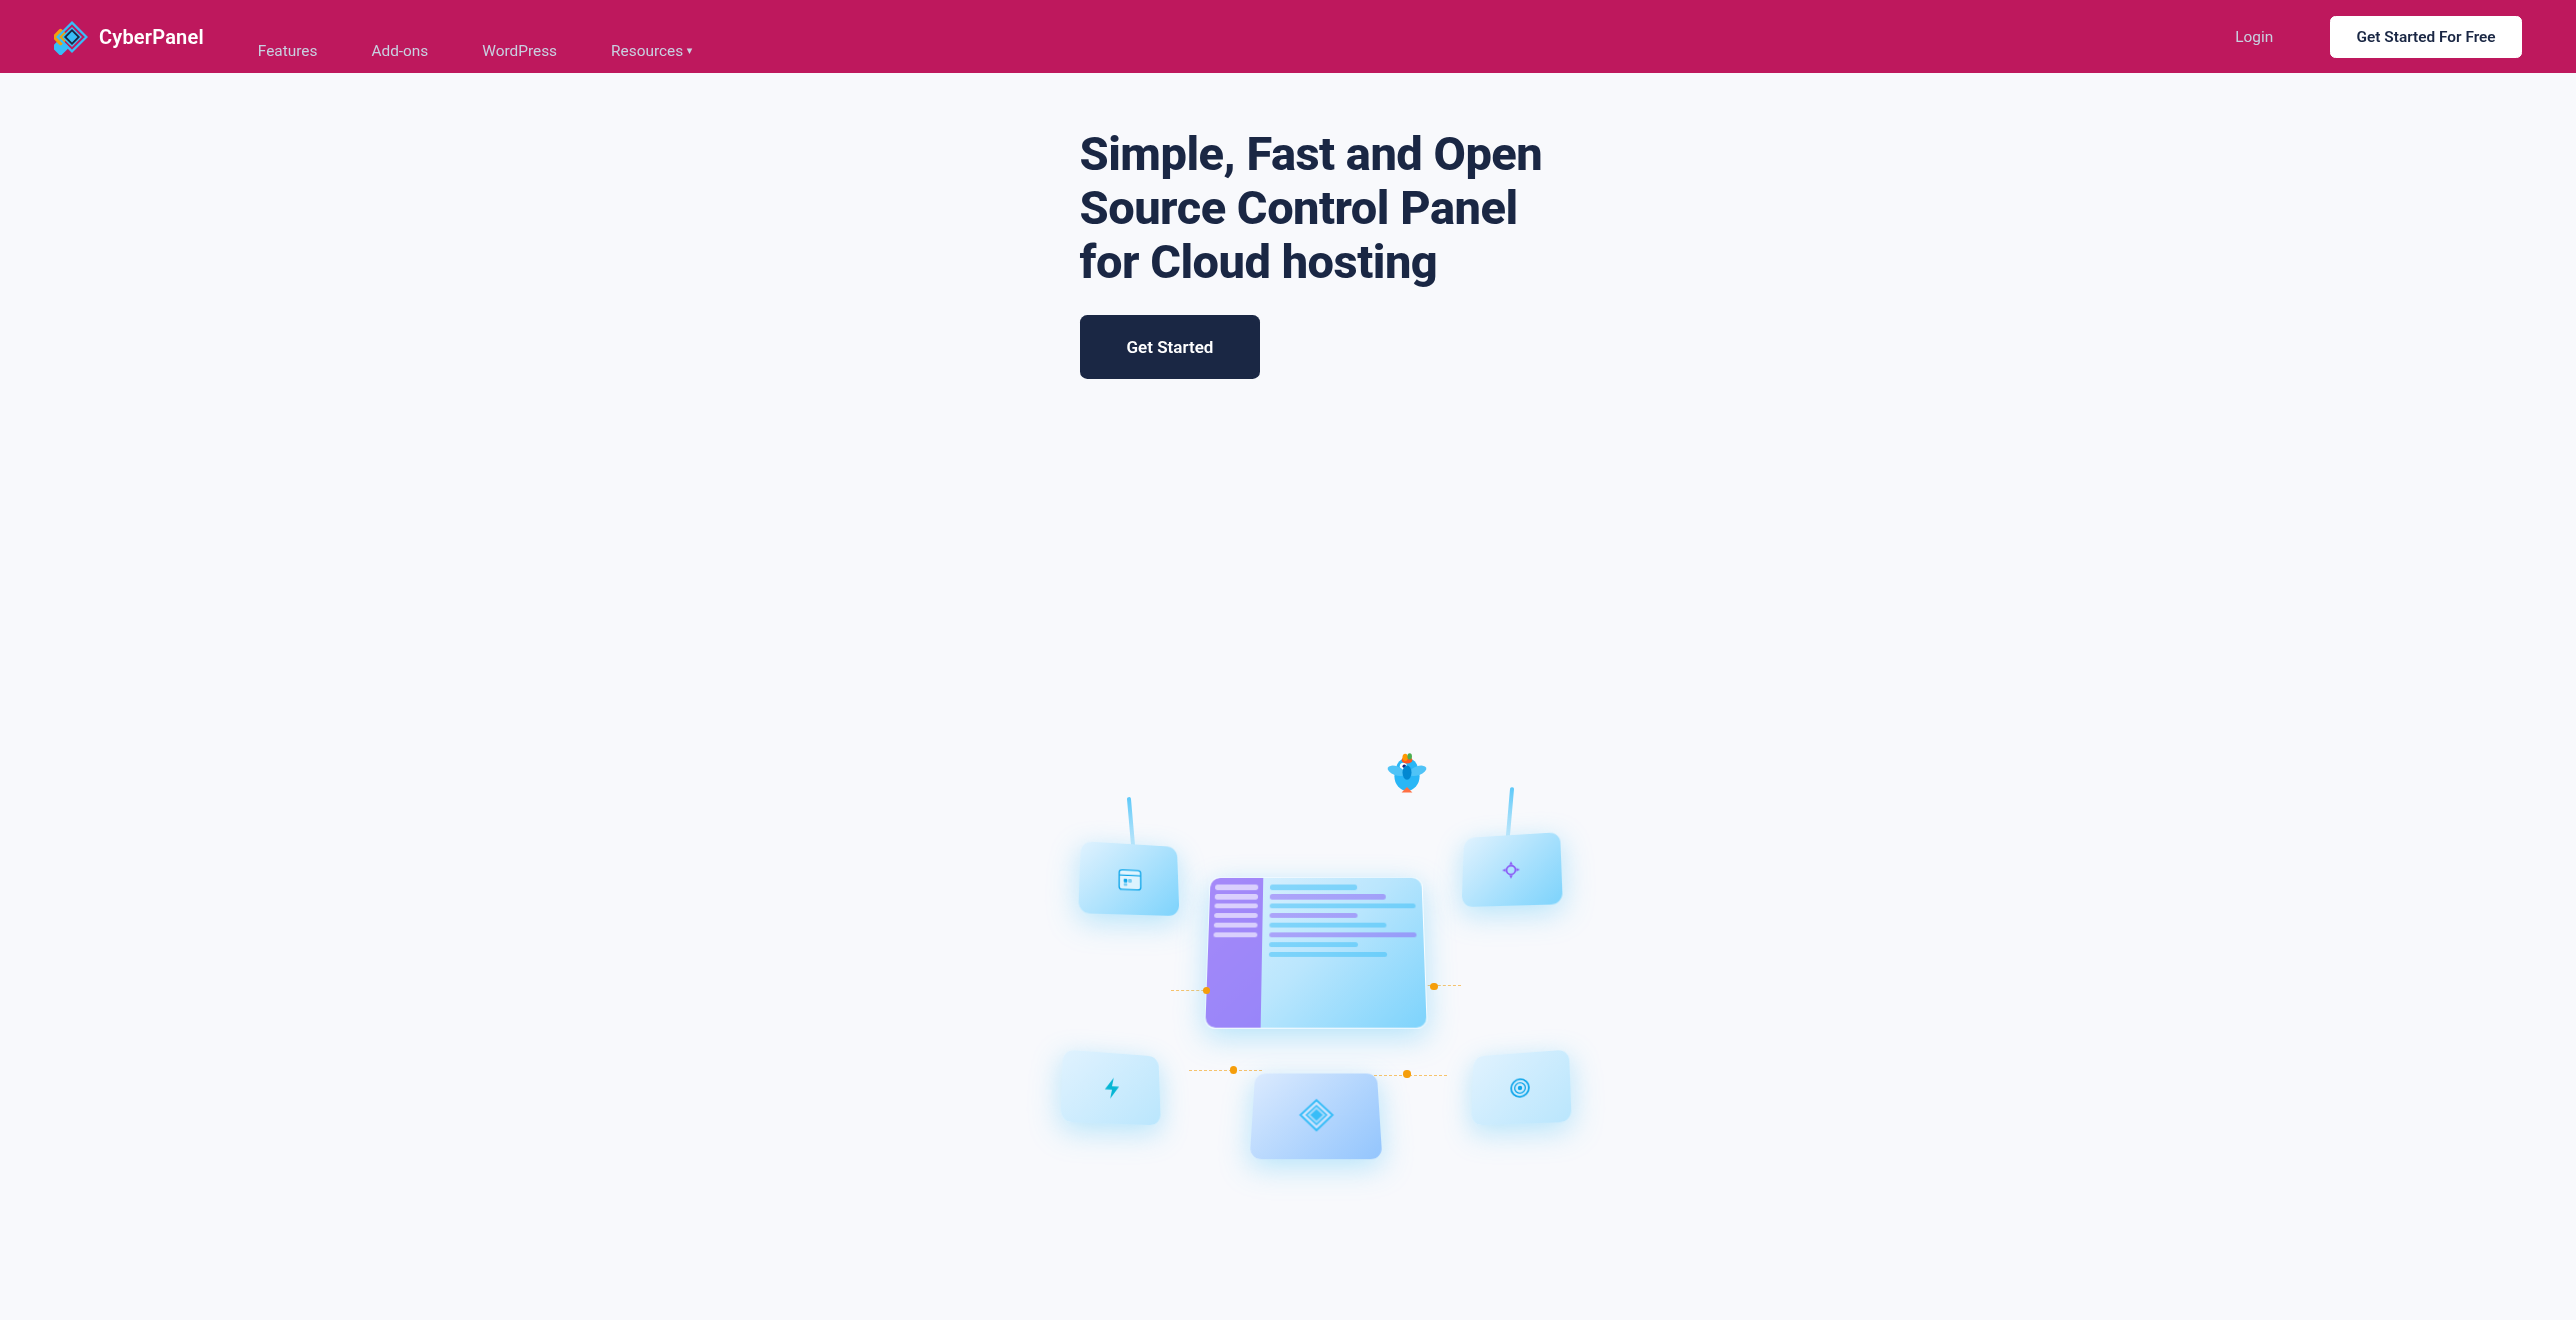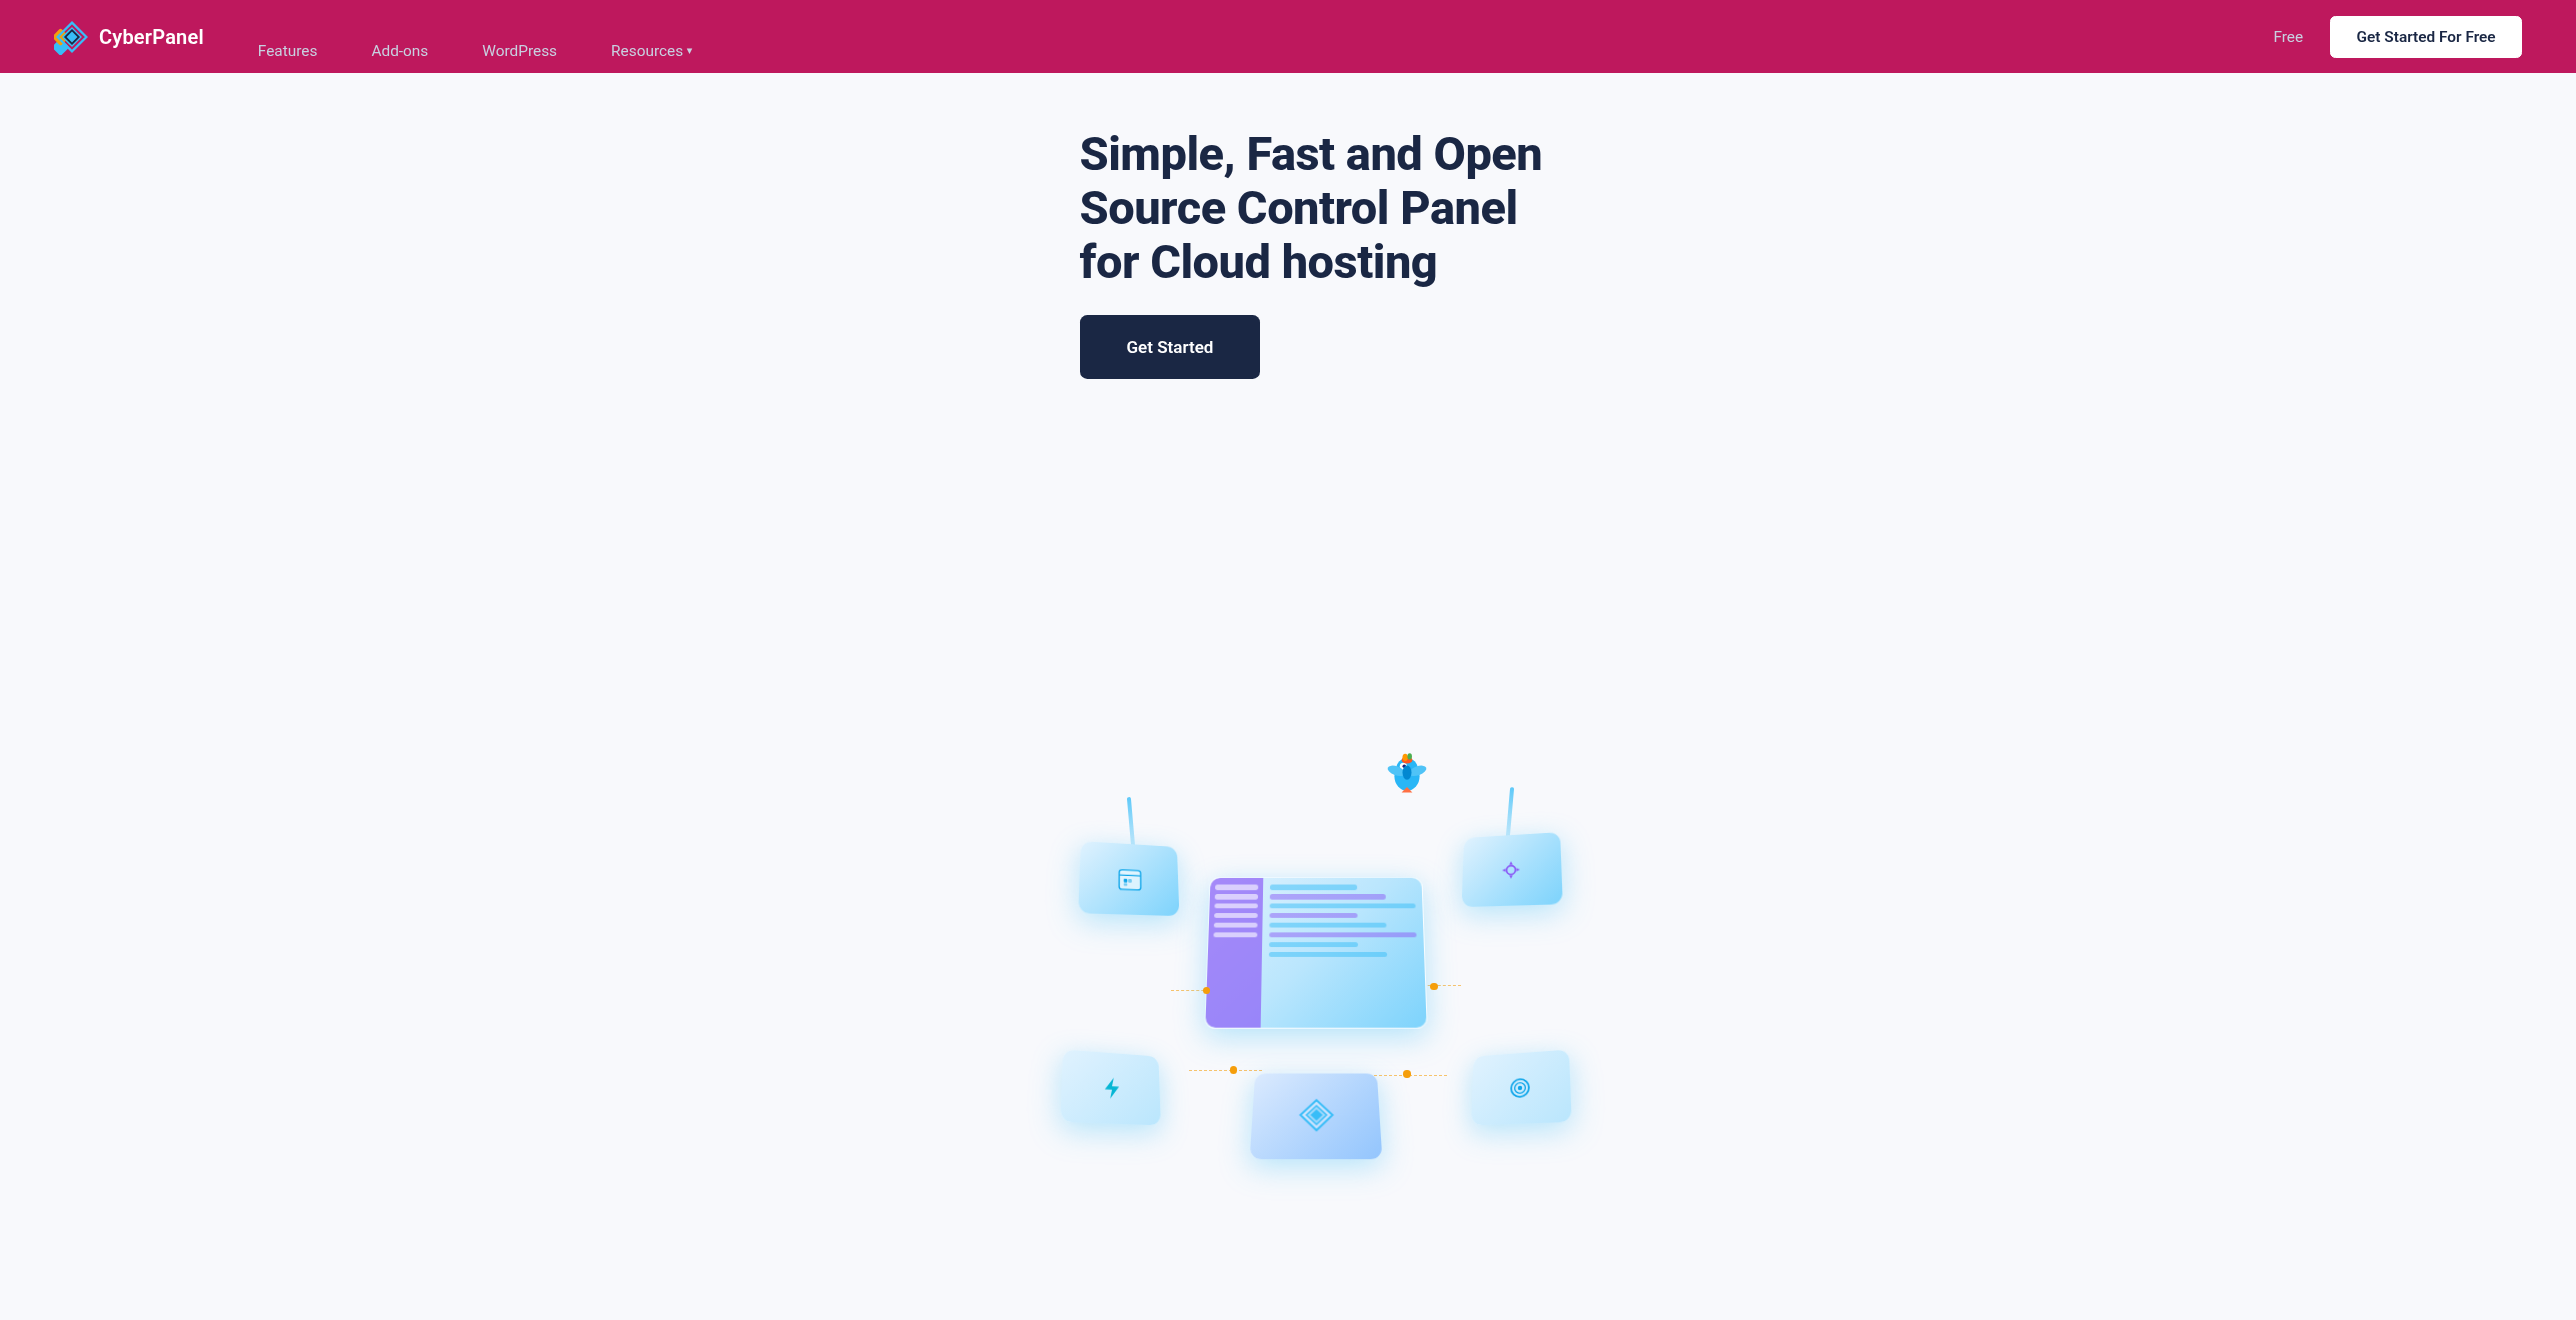--- a/index.html
+++ b/index.html
@@ -87,20 +87,21 @@
       color: #1a2744;
       border: 1.8px solid #ffffff;
       border-radius: 5.4px;
       padding: 11px 25.4px;
       font-size: 15.4px;
       font-weight: 600;
       cursor: pointer;
       text-decoration: none;
       transition: background 0.2s, color 0.2s;
       white-space: nowrap;
+      margin-left: 30px;
     }
 
     
     .hero {
       display: flex;
       align-items: center;
       min-height: calc(100vh - 73px);
       padding: 54px 54px 54px 109px;
       background: #f8f9fc;
       gap: 36px;
@@ -378,21 +379,21 @@
     <a class="nav-link" href="#">
       <span>WordPress</span>
     </a>
     <a class="nav-link" href="#">
       <span>Resources</span>
       <span class="nav-chevron">▾</span>
     </a>
   </div>
 
   <div class="nav-right">
-    <a class="nav-login" href="#">Free</a>
+    <a class="nav-login" href="#">Login</a>
     <a class="nav-cta" href="#">Get Started For Free</a>
   </div>
 </nav>
 
 <section class="hero">
   <div class="hero-content">
     <h1 class="hero-title">Simple, Fast and Open Source Control Panel for Cloud hosting</h1>
     <a class="hero-button" href="#">Get Started</a>
   </div>
 

